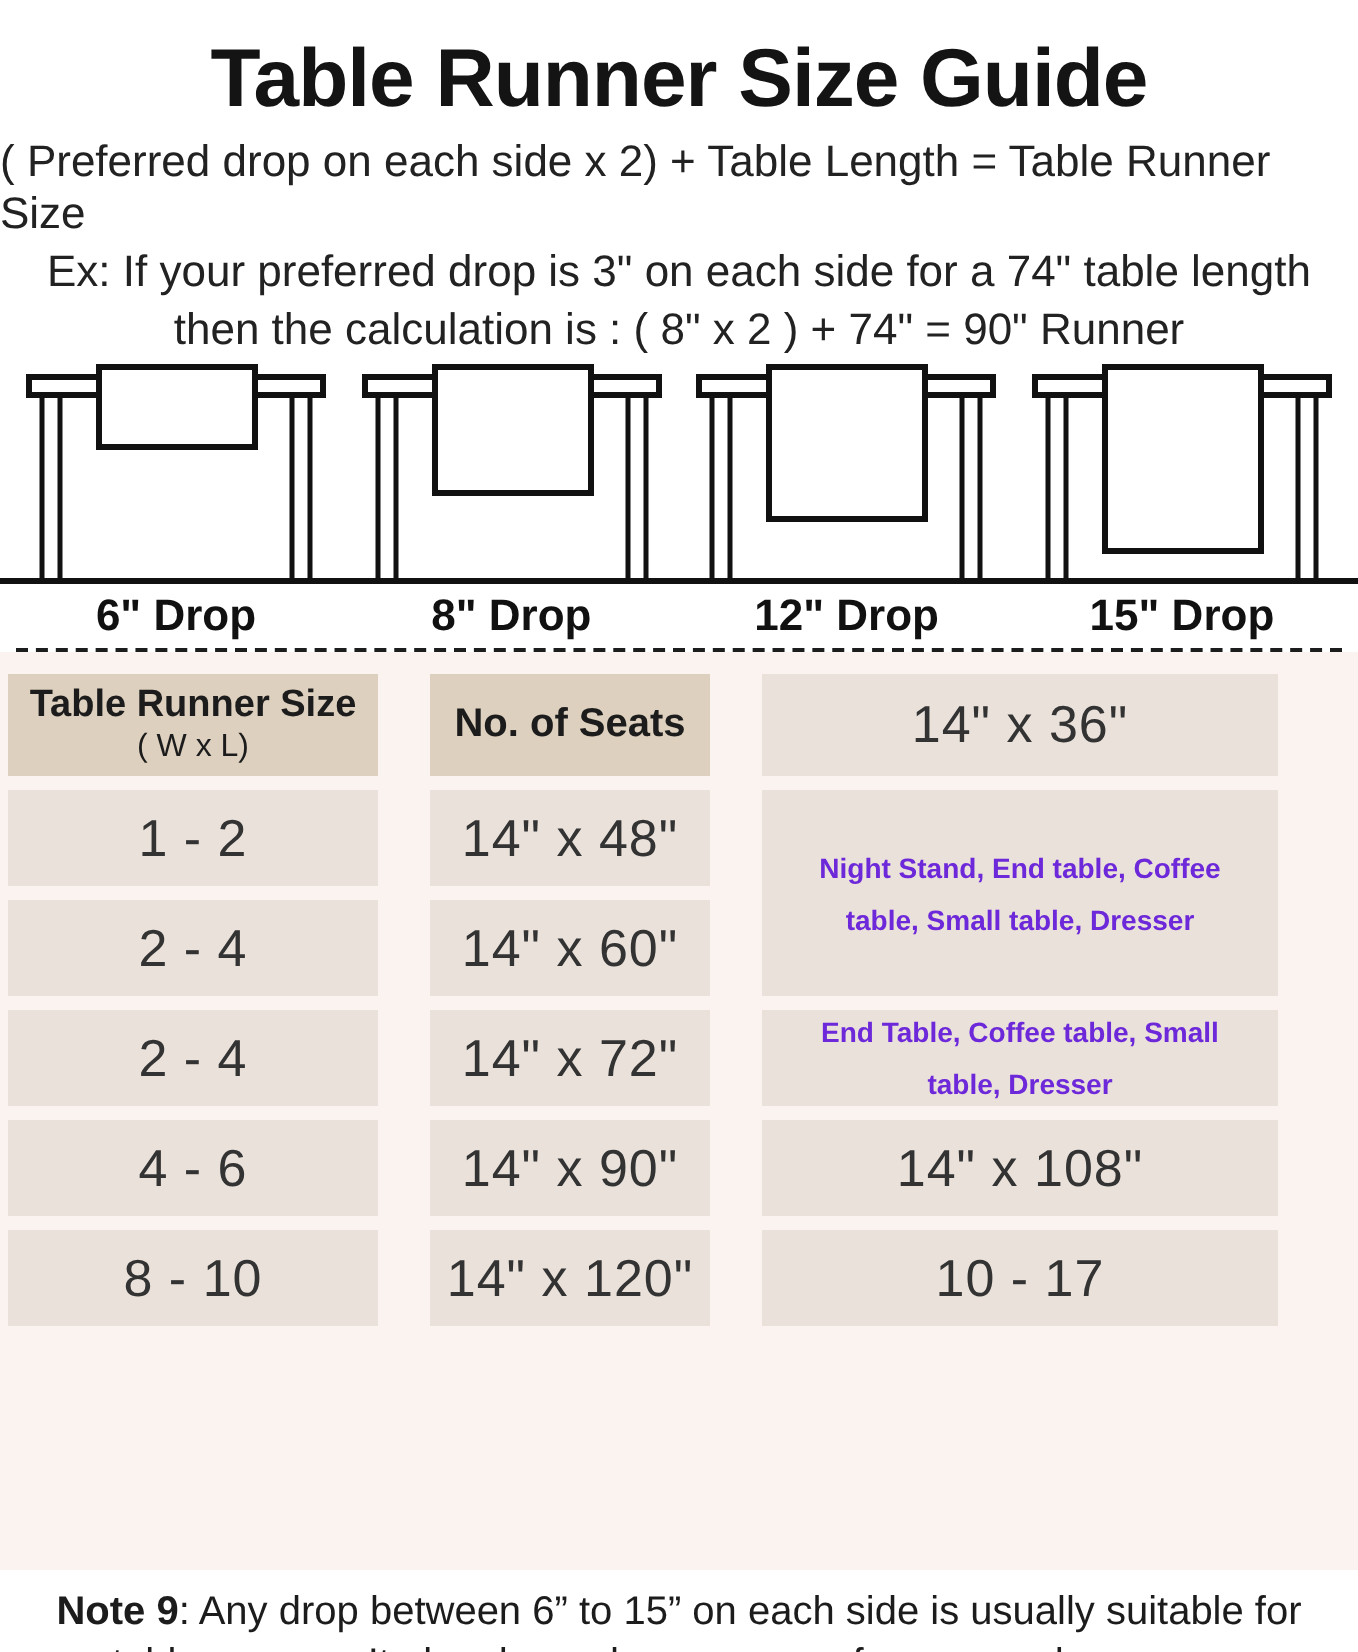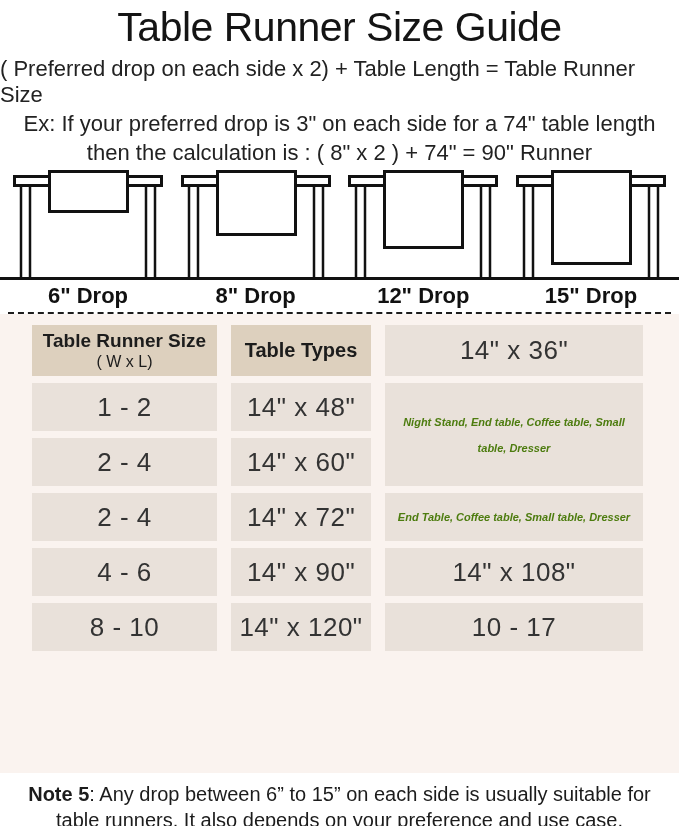--- a/index.html
+++ b/index.html
@@ -4,23 +4,23 @@
 <style>
   * { margin: 0; padding: 0; box-sizing: border-box; }
   html, body { width: 679px; height: 826px; background: #ffffff; overflow: hidden; }
   body { font-family: "Liberation Sans", sans-serif; color: #1e1e1e; }
 
   .page { width: 679px; height: 826px; }
 
   h1.title {
     text-align: center;
     font-size: 41px;
-    font-weight: 400;
+    font-weight: 700;
     line-height: 46px;
-    margin-top: 4px;
+    margin-top: 16px;
     color: #141414;
     letter-spacing: -0.5px;
   }
   p.formula {
     text-align: left;
     font-size: 22px;
     line-height: 26px;
     margin-top: 6px;
     color: #222;
   }
@@ -60,41 +60,40 @@
   .dashed-line { border-top: 2px dashed #1c1c1c; margin: 0 8px; }
 
   .panel {
     background: #faf3ef;
     padding: 11px 0 12px;
   }
   .grid {
     display: grid;
     grid-template-columns: 185px 140px 258px;
     grid-template-rows: 51px repeat(7, 48px);
-    gap: 7px 14px;
+    gap: 7px 26px;
     padding-left: 4px;
-    margin-left: 28px;
   }
   .cell {
     display: flex;
     flex-direction: column;
     align-items: center;
     justify-content: center;
     text-align: center;
   }
   .head-cell { background: #ddd0be; color: #1c1c1c; }
   .body-cell { background: #e9e1da; color: #333; }
 
   .head-main { font-size: 19px; font-weight: bold; line-height: 22px; }
   .head-sub  { font-size: 16px; line-height: 19px; }
   .head-seats, .head-types { font-size: 20px; font-weight: bold; }
 
   .size-cell, .seats-cell { font-size: 26px; letter-spacing: 0.5px; }
 
-  .types-cell { font-size: 11px; font-weight: bold; line-height: 26px; padding: 0 10px; color: #4d7c0f; font-style: italic; }
+  .types-cell { font-size: 14px; font-weight: bold; line-height: 26px; padding: 0 10px; color: #6d28d9; }
   .types-a { grid-column: 3; grid-row: 2 / span 2; }
   .types-b { grid-column: 3; grid-row: 4; text-align: center; }
   .types-c { grid-column: 3; grid-row: 5 / span 4; }
 
   .notes { margin-top: 8px; text-align: center; font-size: 20px; line-height: 26px; color: #1c1c1c; }
   .notes .note { max-width: 662px; margin: 0 auto; }
   .notes strong { font-weight: bold; }
 </style>
 </head>
 <body>
@@ -140,21 +139,21 @@
 
   <div class="dashed-line"></div>
 
   <div class="panel">
     <div class="grid">
 
       <div class="cell head-cell">
         <div class="head-main">Table Runner Size</div>
         <div class="head-sub">( W x L)</div>
       </div>
-      <div class="cell head-cell head-types">Table Types</div>
+      <div class="cell head-cell head-seats">No. of Seats</div>
 
       <div class="cell body-cell size-cell">14" x 36"</div>
       <div class="cell body-cell seats-cell">1 - 2</div>
       <div class="cell body-cell types-cell types-a">Night Stand, End table, Coffee table, Small table, Dresser</div>
 
       <div class="cell body-cell size-cell">14" x 48"</div>
       <div class="cell body-cell seats-cell">2 - 4</div>
 
       <div class="cell body-cell size-cell">14" x 60"</div>
       <div class="cell body-cell seats-cell">2 - 4</div>
@@ -168,17 +167,17 @@
       <div class="cell body-cell size-cell">14" x 108"</div>
       <div class="cell body-cell seats-cell">8 - 10</div>
 
       <div class="cell body-cell size-cell">14" x 120"</div>
       <div class="cell body-cell seats-cell">10 - 17</div>
 
     </div>
   </div>
 
   <div class="notes">
-    <p class="note"><strong>Note 5</strong><span>: Any drop between 6” to 15” on each side is usually suitable for table runners. It also depends on your preference and use case.</span></p>
+    <p class="note"><strong>Note 9</strong><span>: Any drop between 6” to 15” on each side is usually suitable for table runners. It also depends on your preference and use case.</span></p>
 
   </div>
 
 </div>
 
 </body></html>

